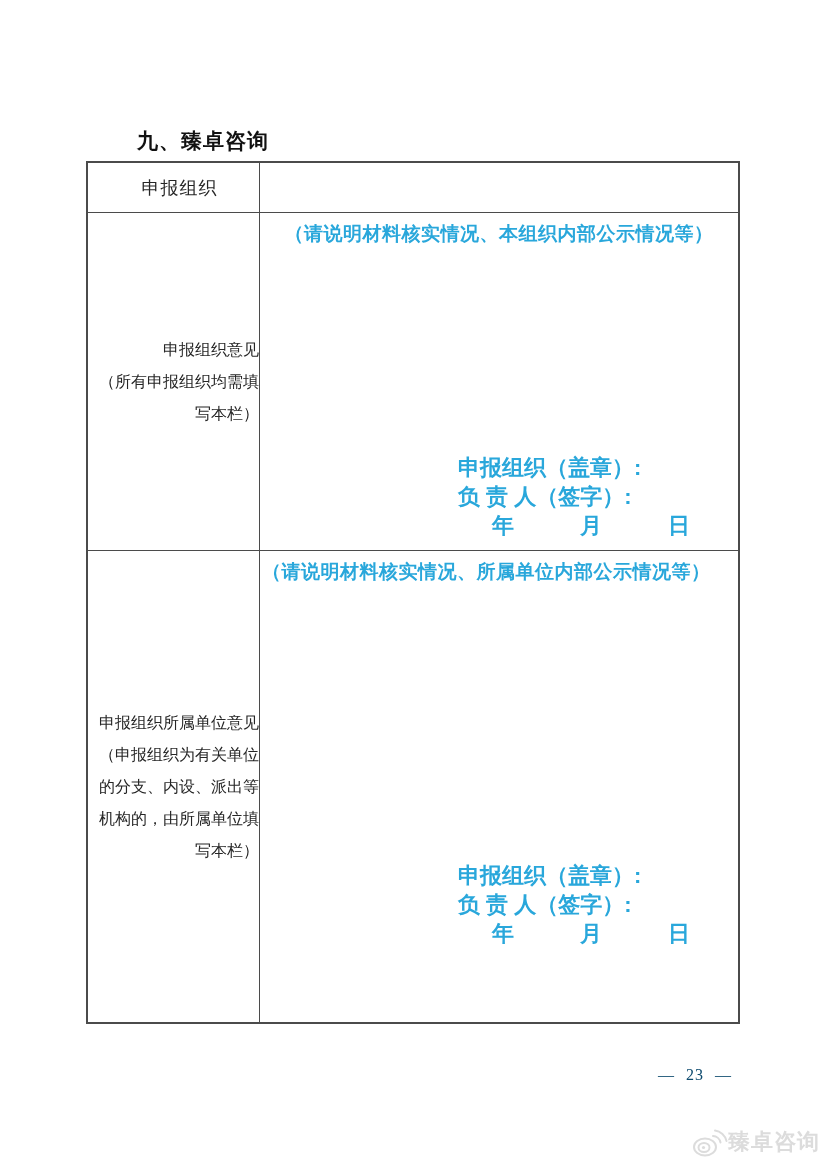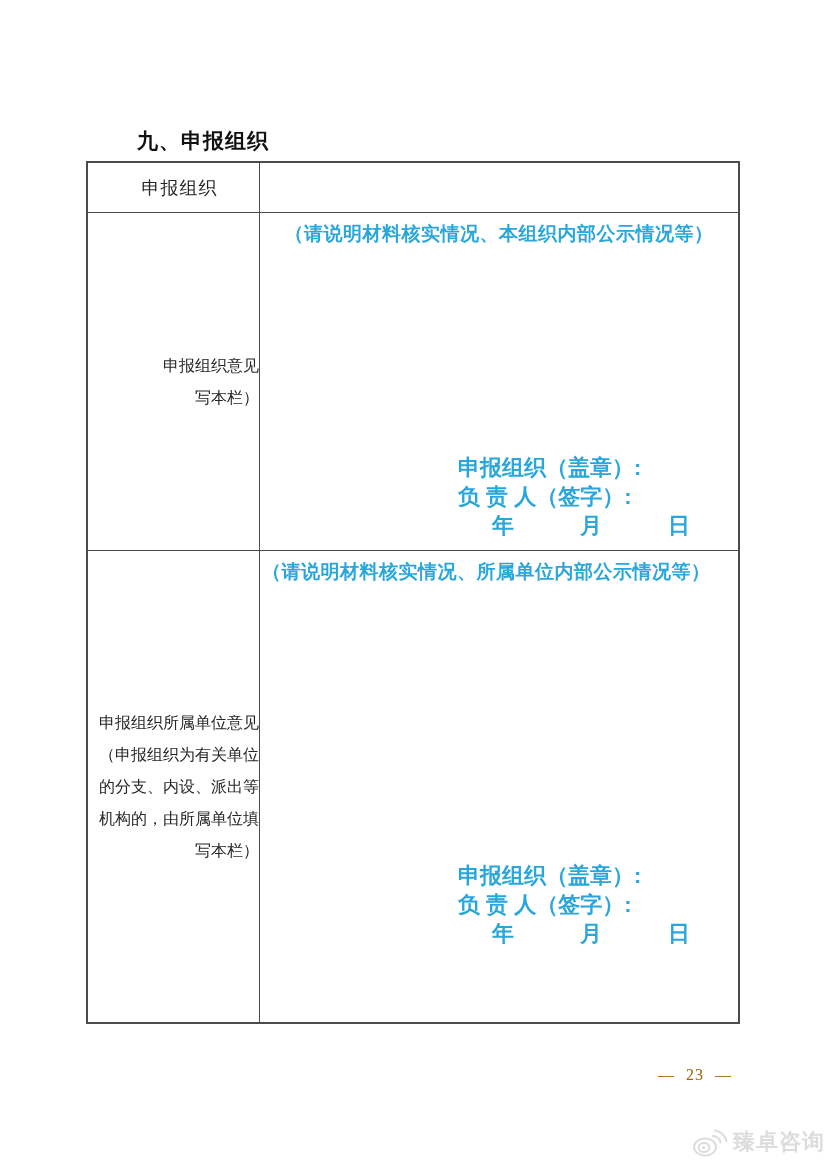--- a/index.html
+++ b/index.html
@@ -53,54 +53,55 @@
     font-size: 22px; font-weight: bold; color: var(--accent);
     line-height: 29px; white-space: nowrap;
   }
   .sig-block.pos-row2 { bottom: 10px; }
   .sig-block.pos-row3 { bottom: 74px; }
   .sig-date { padding-left: 34px; }
 
   .page-number {
     position: absolute; left: 658px; top: 1066px;
     font-family: "Liberation Serif", serif;
-    font-size: 16px; color: #a16207; letter-spacing: 1px;
+    font-size: 16px; color: #0c4a6e; letter-spacing: 1px;
     word-spacing: 6px; white-space: nowrap;
   }
 
   .watermark {
     position: absolute; left: 692px; top: 1126px;
-    display: flex; align-items: center; gap: 5px;
+    display: flex; align-items: center; 
     color: #dcdcdc;
   }
   .watermark-text {
     font-size: 22px; font-weight: bold; letter-spacing: 1px;
     color: #dcdcdc; white-space: nowrap;
     text-shadow: 0 0 1px #ffffff;
   }
   .watermark svg { display: block; }
 </style>
 </head>
 <body style="--accent: #29a7db; --border: #4b4b4b;">
 
 <div class="page">
 
-  <div class="doc-title">九、申报组织</div>
+  <div class="doc-title">九、臻卓咨询</div>
 
   <div class="form-table">
 
     <div class="cell lbl-cell row1-lbl bb">
       <span>申报组织</span>
     </div>
     <div class="cell content-cell bb">
       <span></span>
     </div>
 
     <div class="cell lbl-cell multi-lbl bb">
       <span>申报组织意见</span>
+      <span>（所有申报组织均需填</span>
       <span>写本栏）</span>
     </div>
     <div class="cell content-cell bb">
       <div class="hint">（请说明材料核实情况、本组织内部公示情况等）</div>
       <div class="sig-block pos-row2">
         <div>申报组织（盖章）:</div>
         <div>负 责 人（签字）:</div>
         <div class="sig-date">年　　　月　　　日</div>
       </div>
     </div>

